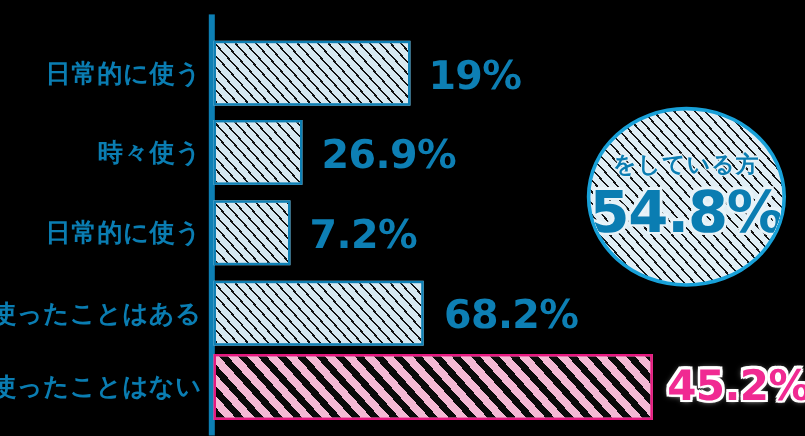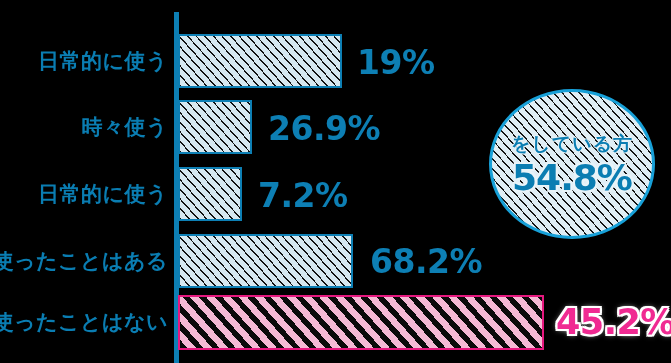--- a/index.html
+++ b/index.html
@@ -99,21 +99,21 @@
     font-weight:700;
     font-size:19px;
     line-height:1.28;
     letter-spacing:1px;
     text-align:center;
     text-shadow:0 0 2px #e8f3f8,0 0 2px #e8f3f8,1px 0 0 #e8f3f8,-1px 0 0 #e8f3f8,0 1px 0 #e8f3f8,0 -1px 0 #e8f3f8;
   }
   .badge-value{
     color:#0a7db2;
     font-weight:700;
-    font-size:36px;
+    font-size:48px;
     line-height:1.05;
     margin-top:3px;
     letter-spacing:-1px;
     text-shadow:0 0 2px #e8f3f8,0 0 2px #e8f3f8,2px 0 0 #e8f3f8,-2px 0 0 #e8f3f8,0 2px 0 #e8f3f8,0 -2px 0 #e8f3f8,2px 2px 0 #e8f3f8,-2px -2px 0 #e8f3f8,2px -2px 0 #e8f3f8,-2px 2px 0 #e8f3f8;
   }
 </style>
 </head>
 <body>
 
 <div id="chart-root">

